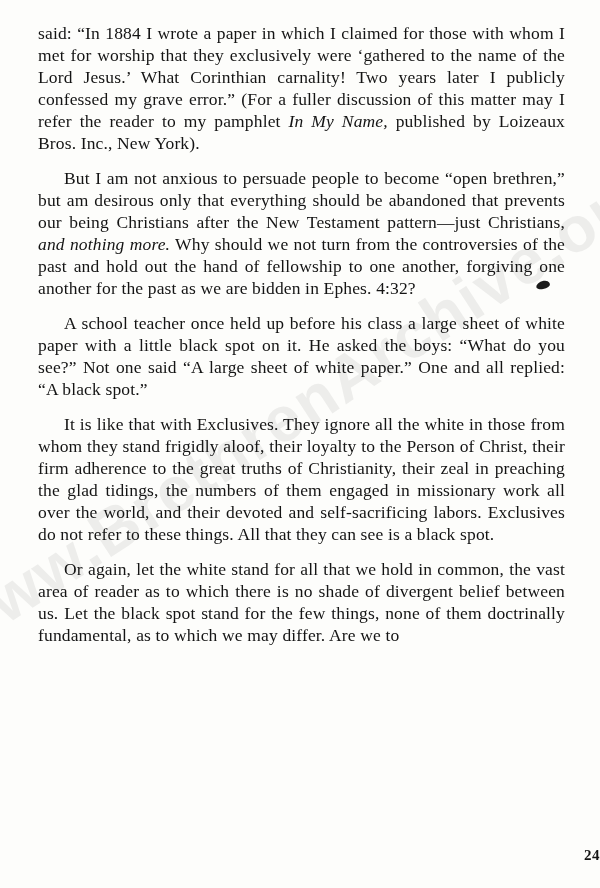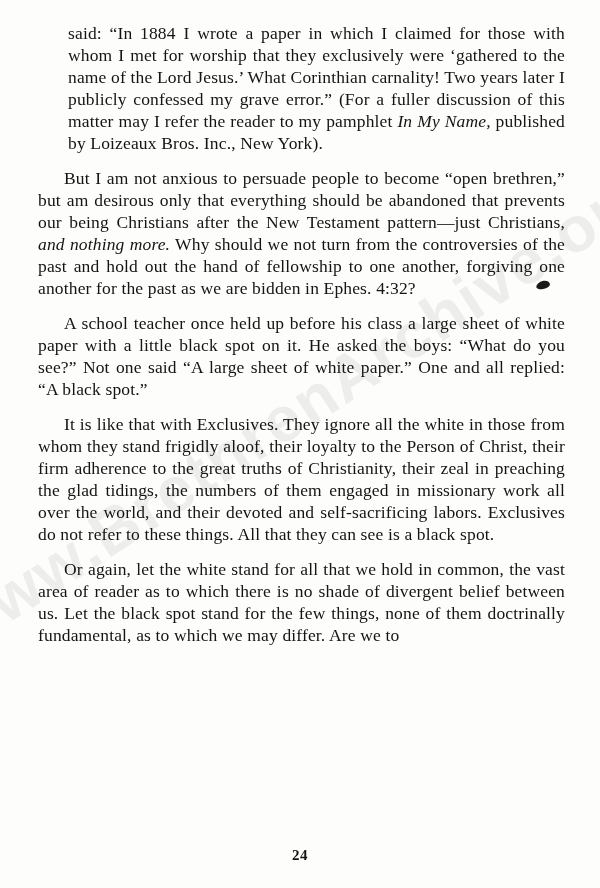--- a/index.html
+++ b/index.html
@@ -40,41 +40,40 @@
     line-height: 22px;
     letter-spacing: 0.15px;
     text-align: justify;
   }
   .text-block p {
     margin: 0 0 13px 0;
     text-indent: 26px;
   }
   .text-block p.no-indent {
     text-indent: 0;
-    margin-left: 30px;
   }
   .italic {
     font-style: italic;
   }
   .ink-smudge {
     position: absolute;
     left: 536px;
     top: 281px;
     width: 14px;
     height: 8px;
     background: #1a1a1a;
     border-radius: 60% 40% 55% 45% / 60% 55% 45% 40%;
     transform: rotate(-12deg);
   }
   .page-number {
     position: absolute;
     left: 0;
     right: 0;
     top: 847px;
-    text-align: center;
+    text-align: right;
     font-size: 15px;
     font-weight: bold;
     letter-spacing: 0.5px;
   }
 </style>
 </head>
 <body>
 
 <div class="page">
 

